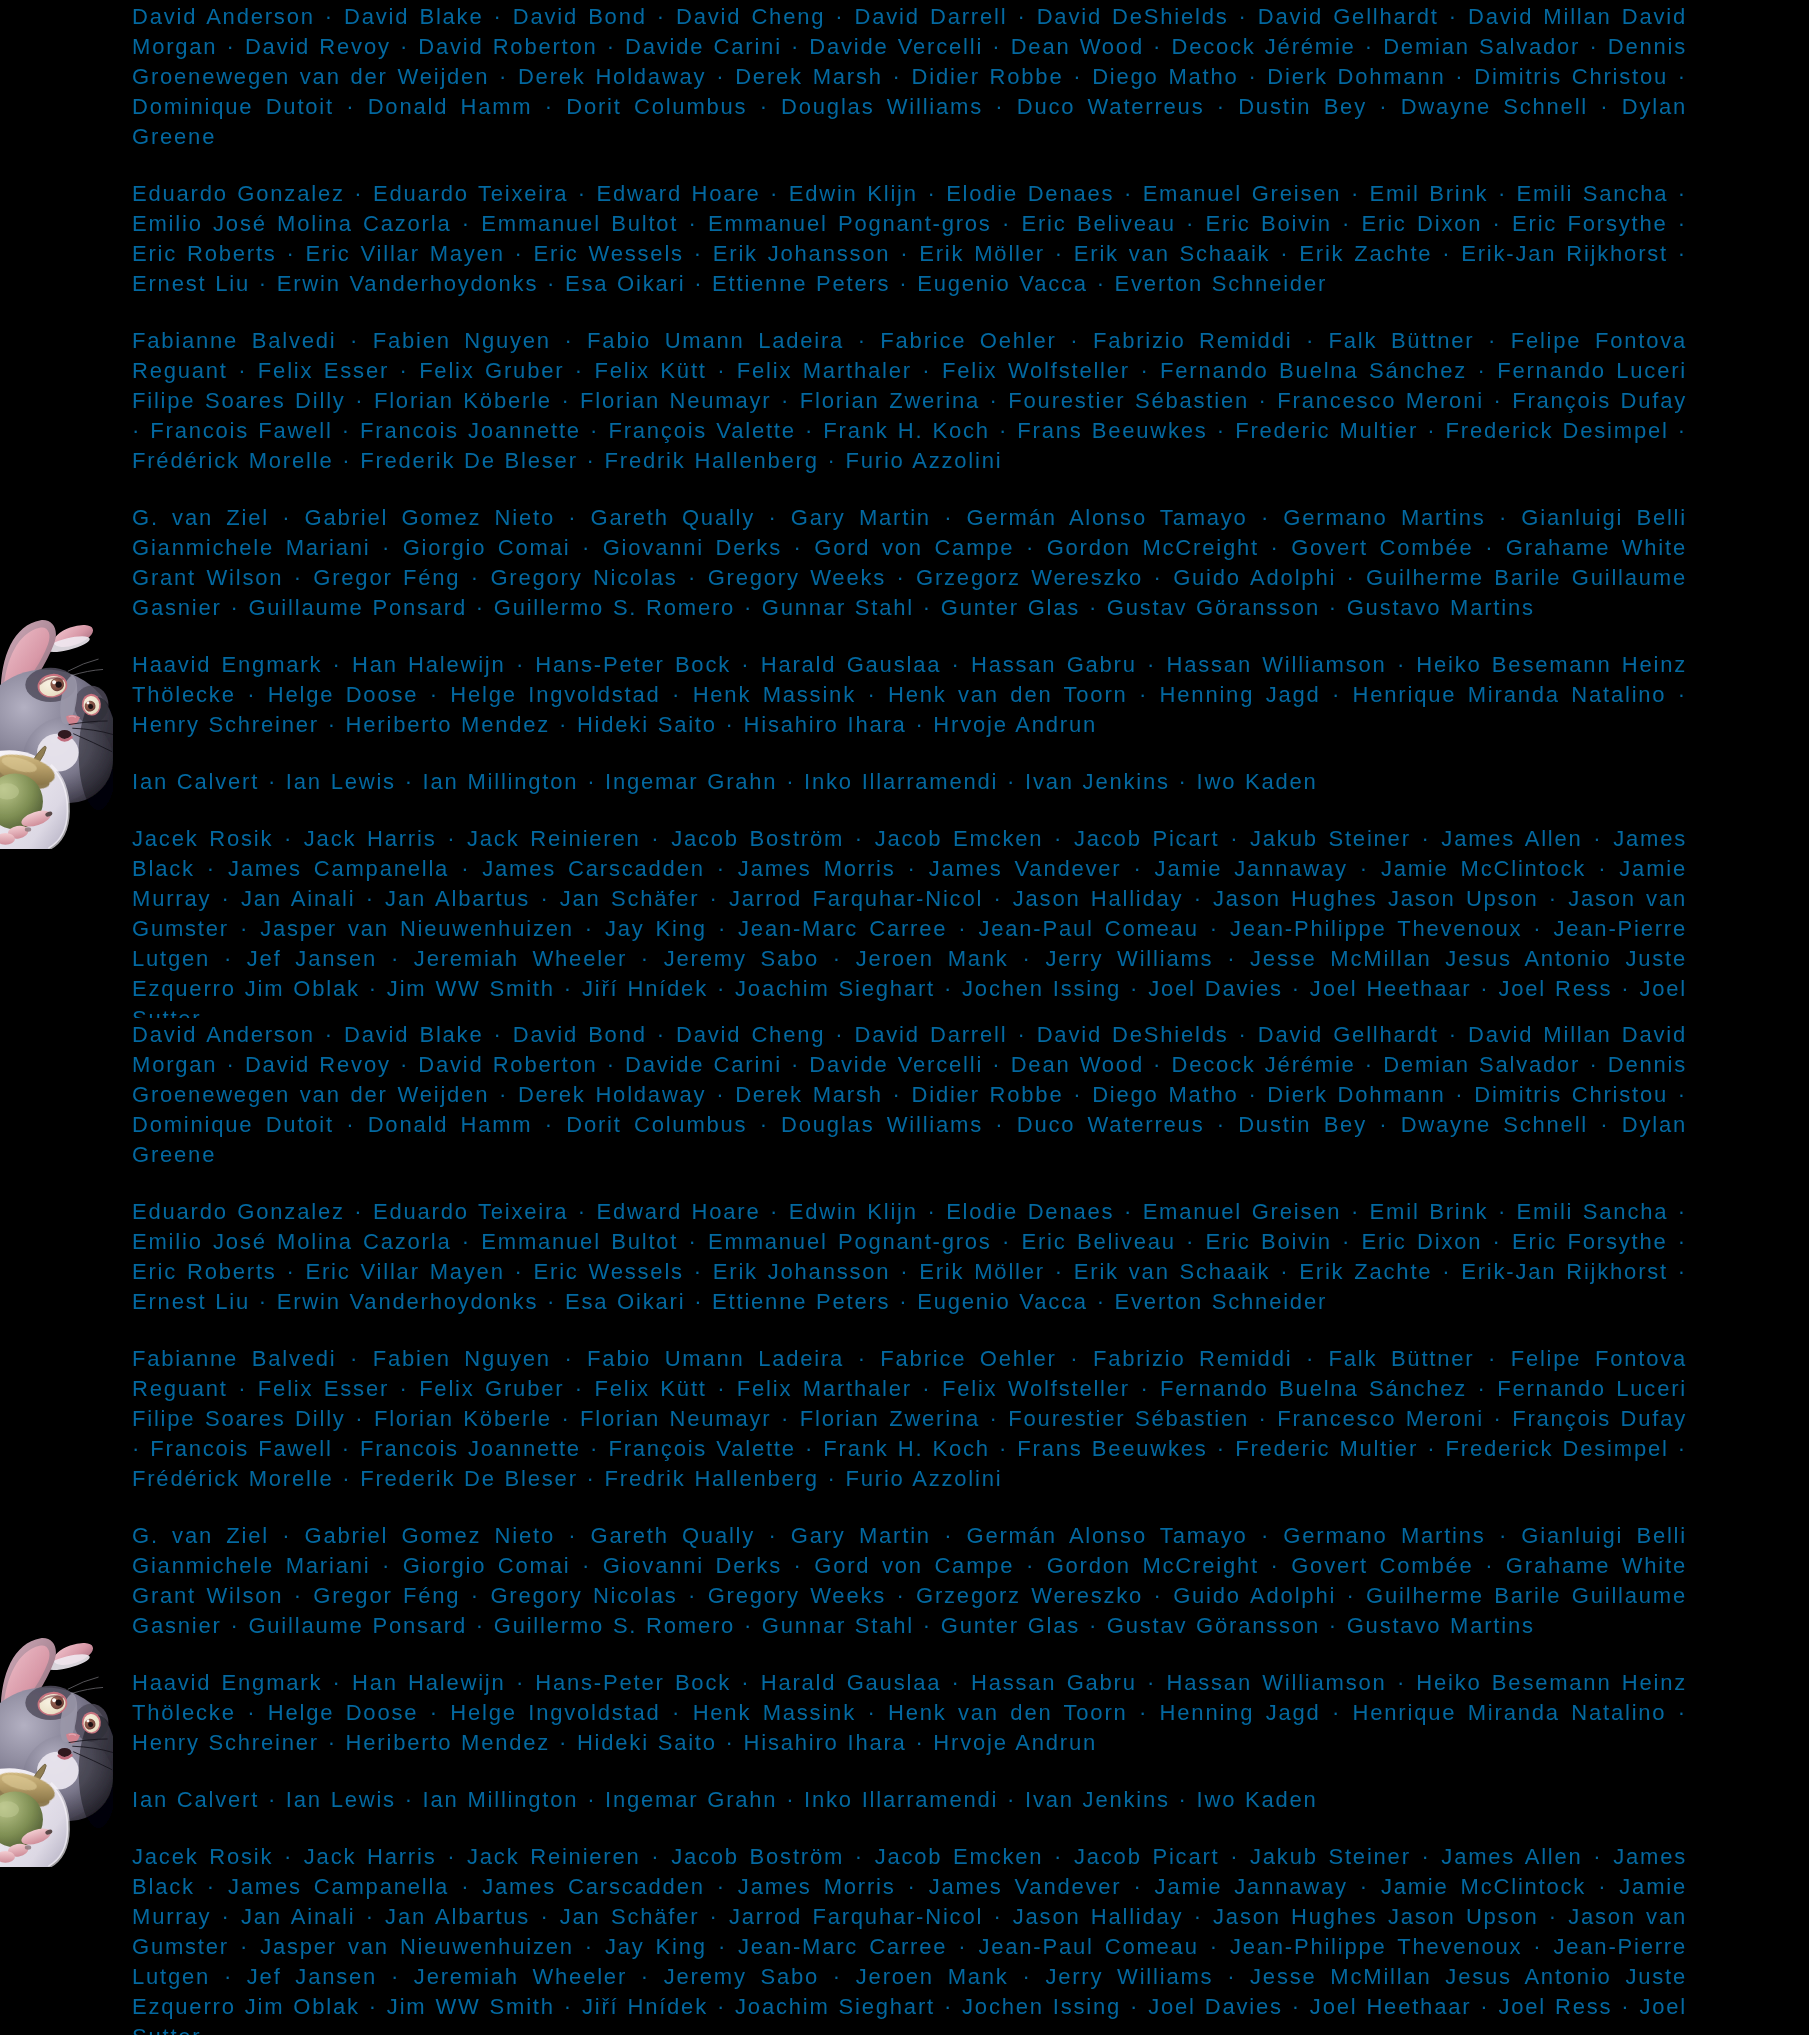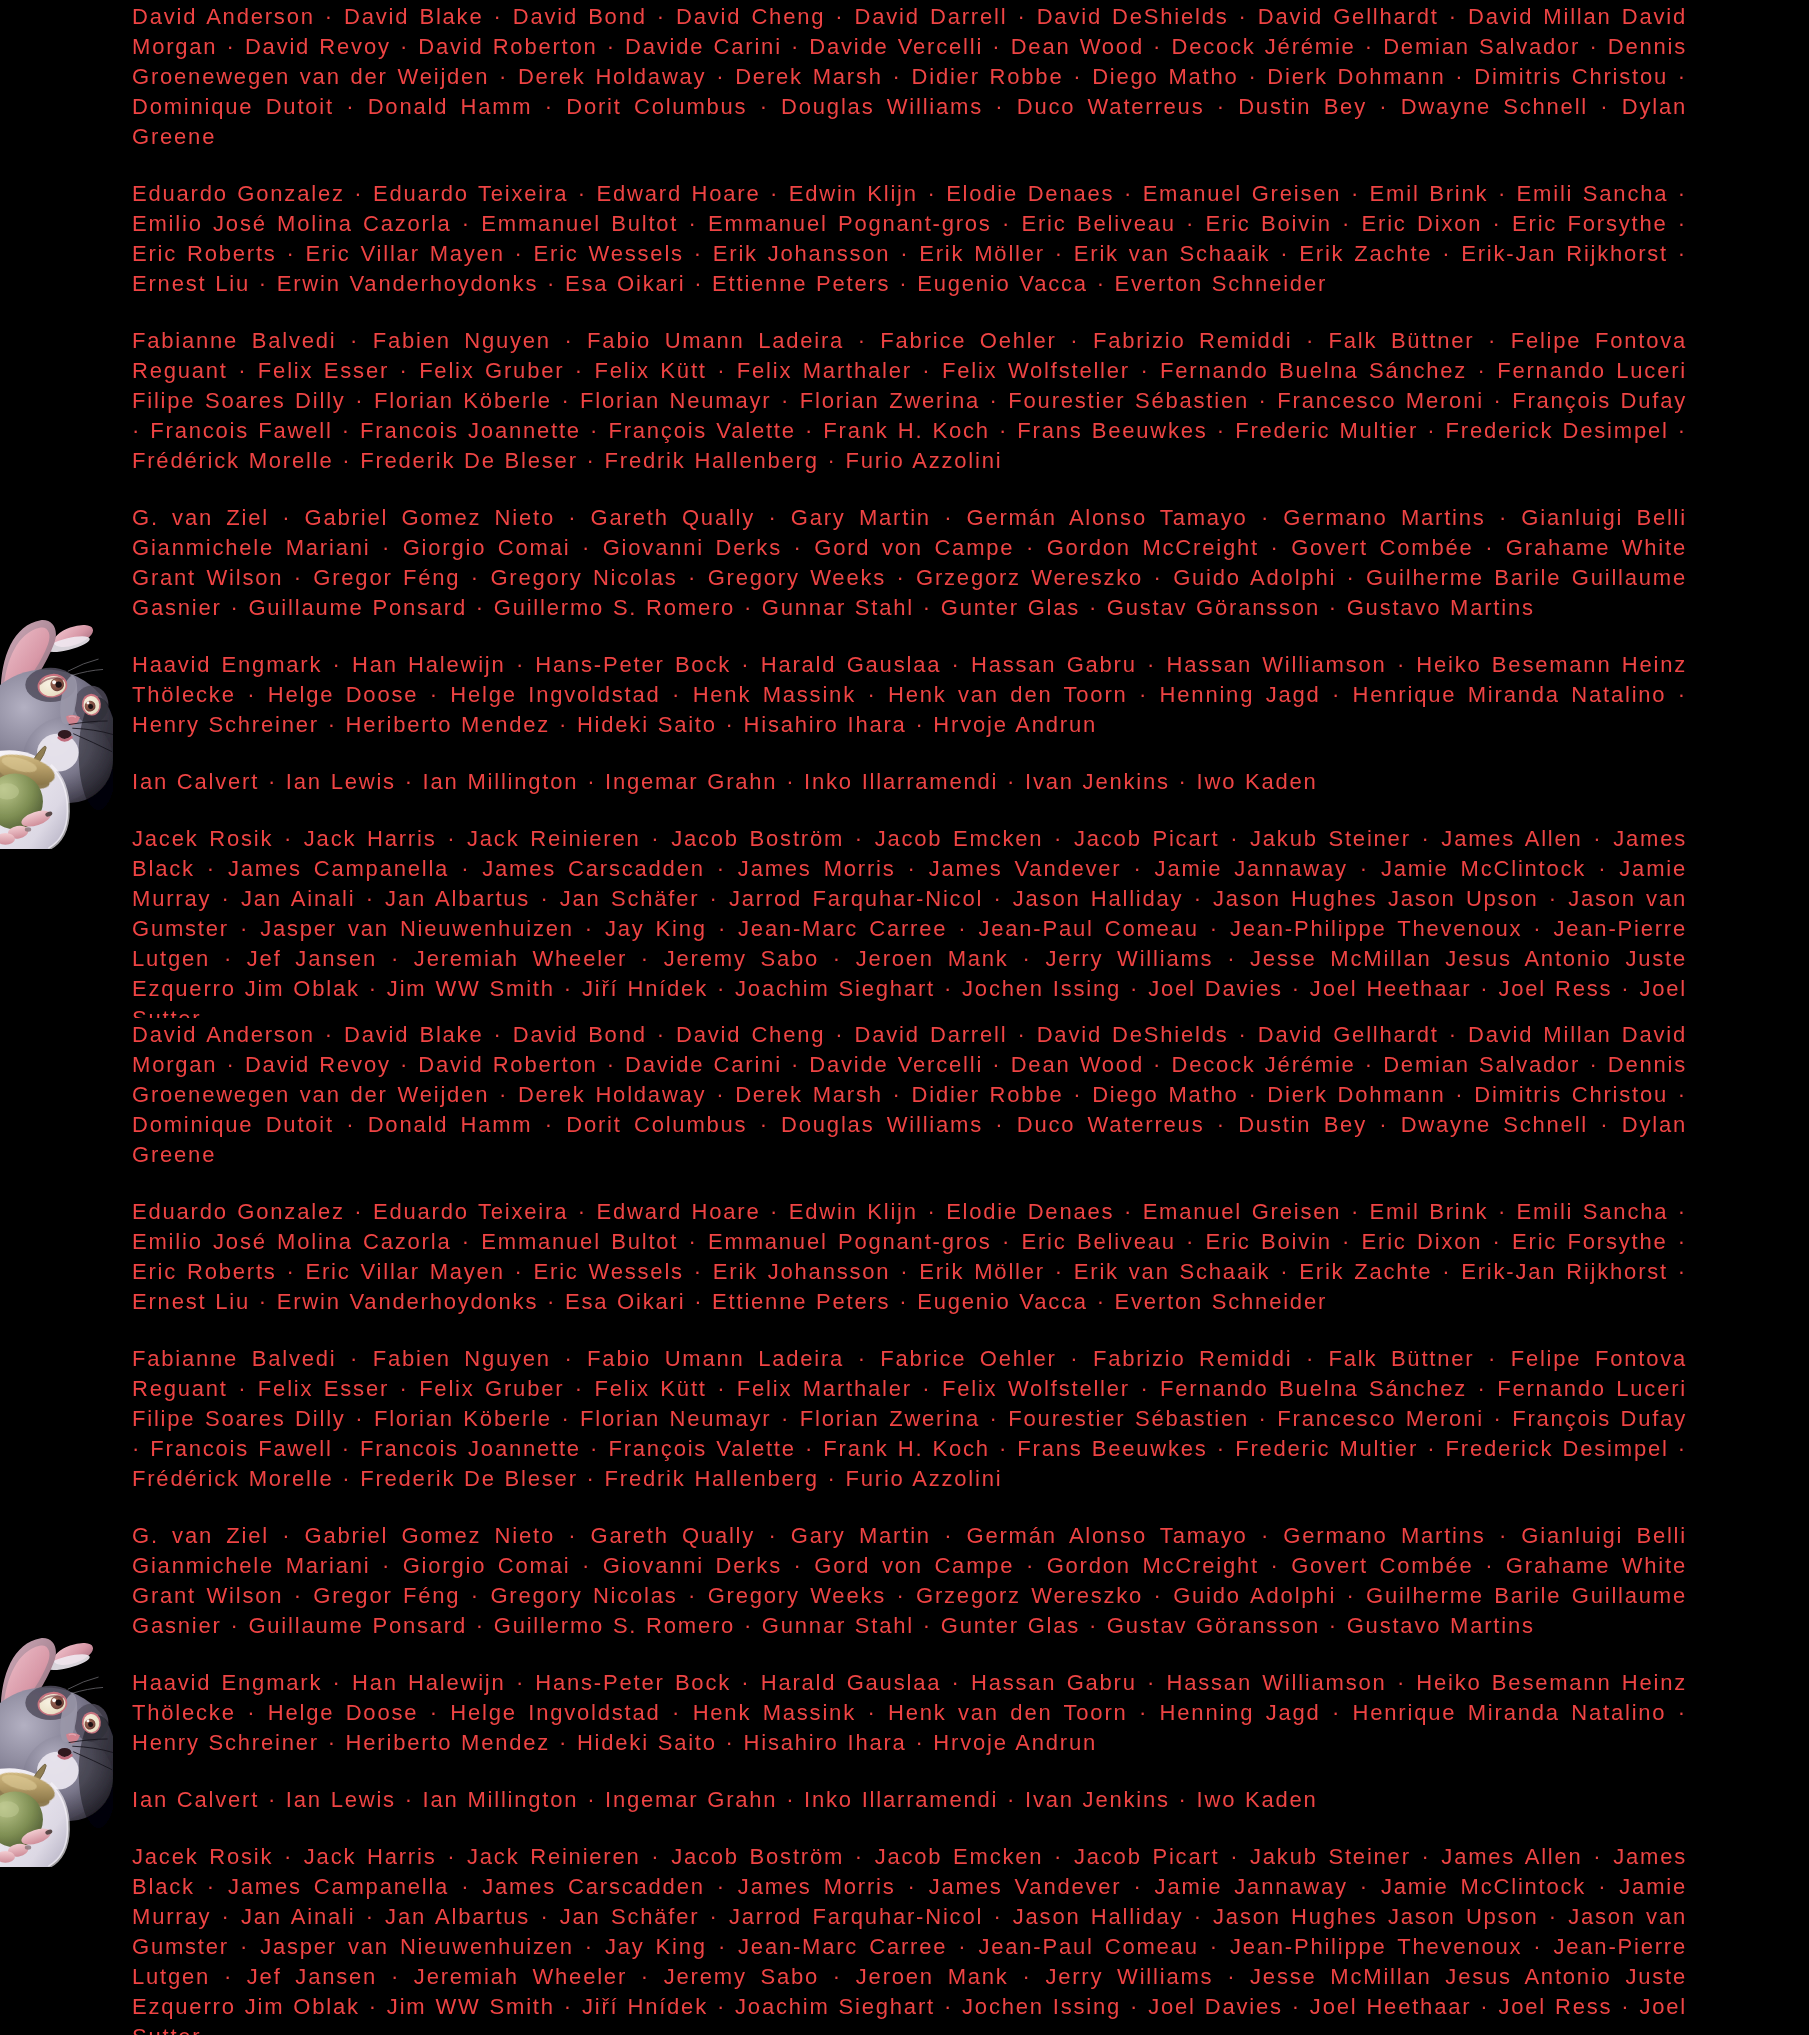--- a/index.html
+++ b/index.html
@@ -24,21 +24,21 @@
   }
   #credits-copy-1 { top: 0; }
   #credits-copy-2 { top: 1018px; }
   .credits-text {
     position: absolute;
     top: 0;
     left: 0;
     width: 1809px;
     box-sizing: border-box;
     padding: 1.8px 122px 0 132px;
-    color: #ef4444;
+    color: #0369a1;
     font-size: 22px;
     font-weight: 400;
     line-height: 30px;
     letter-spacing: 1.8px;
     word-spacing: 0.9px;
     text-align: justify;
   }
   .credits-text p {
     margin: 0 0 27px 0;
   }

